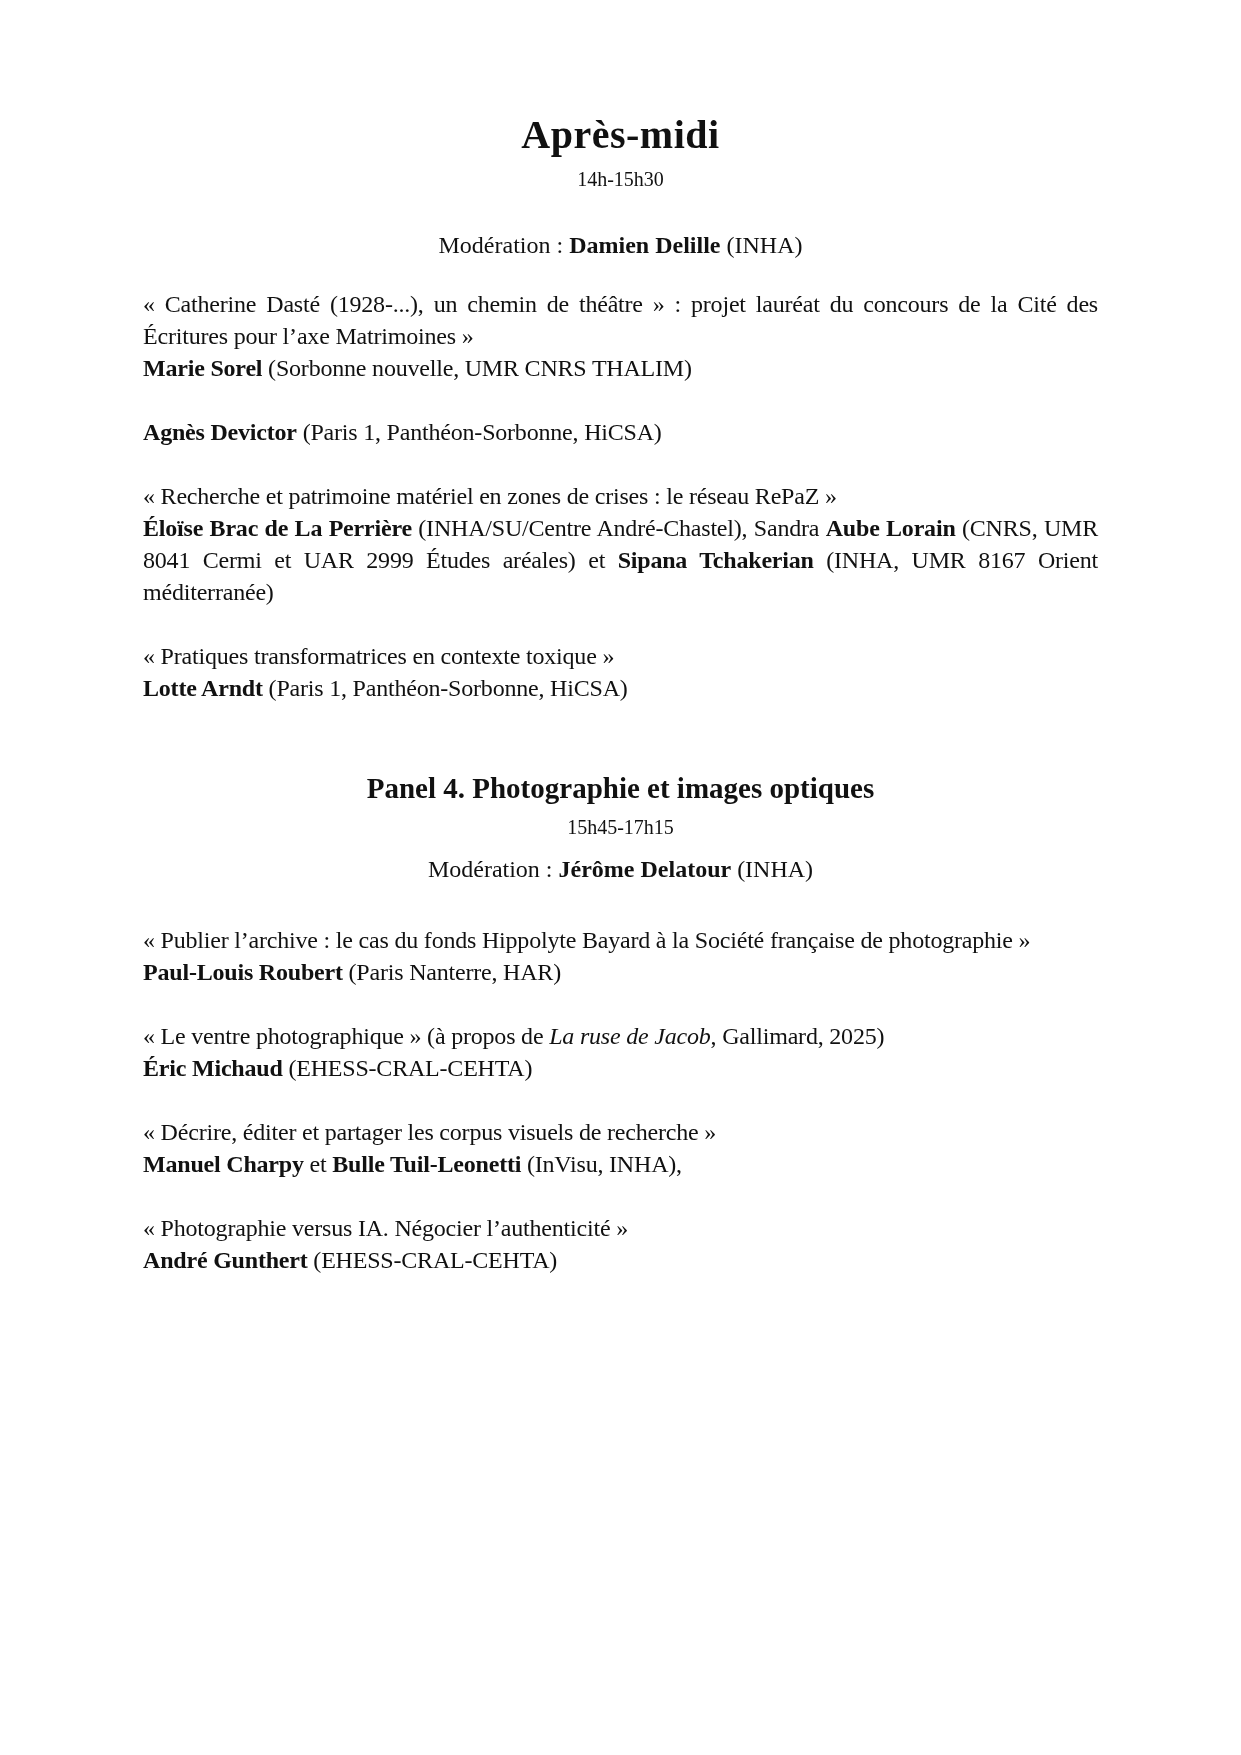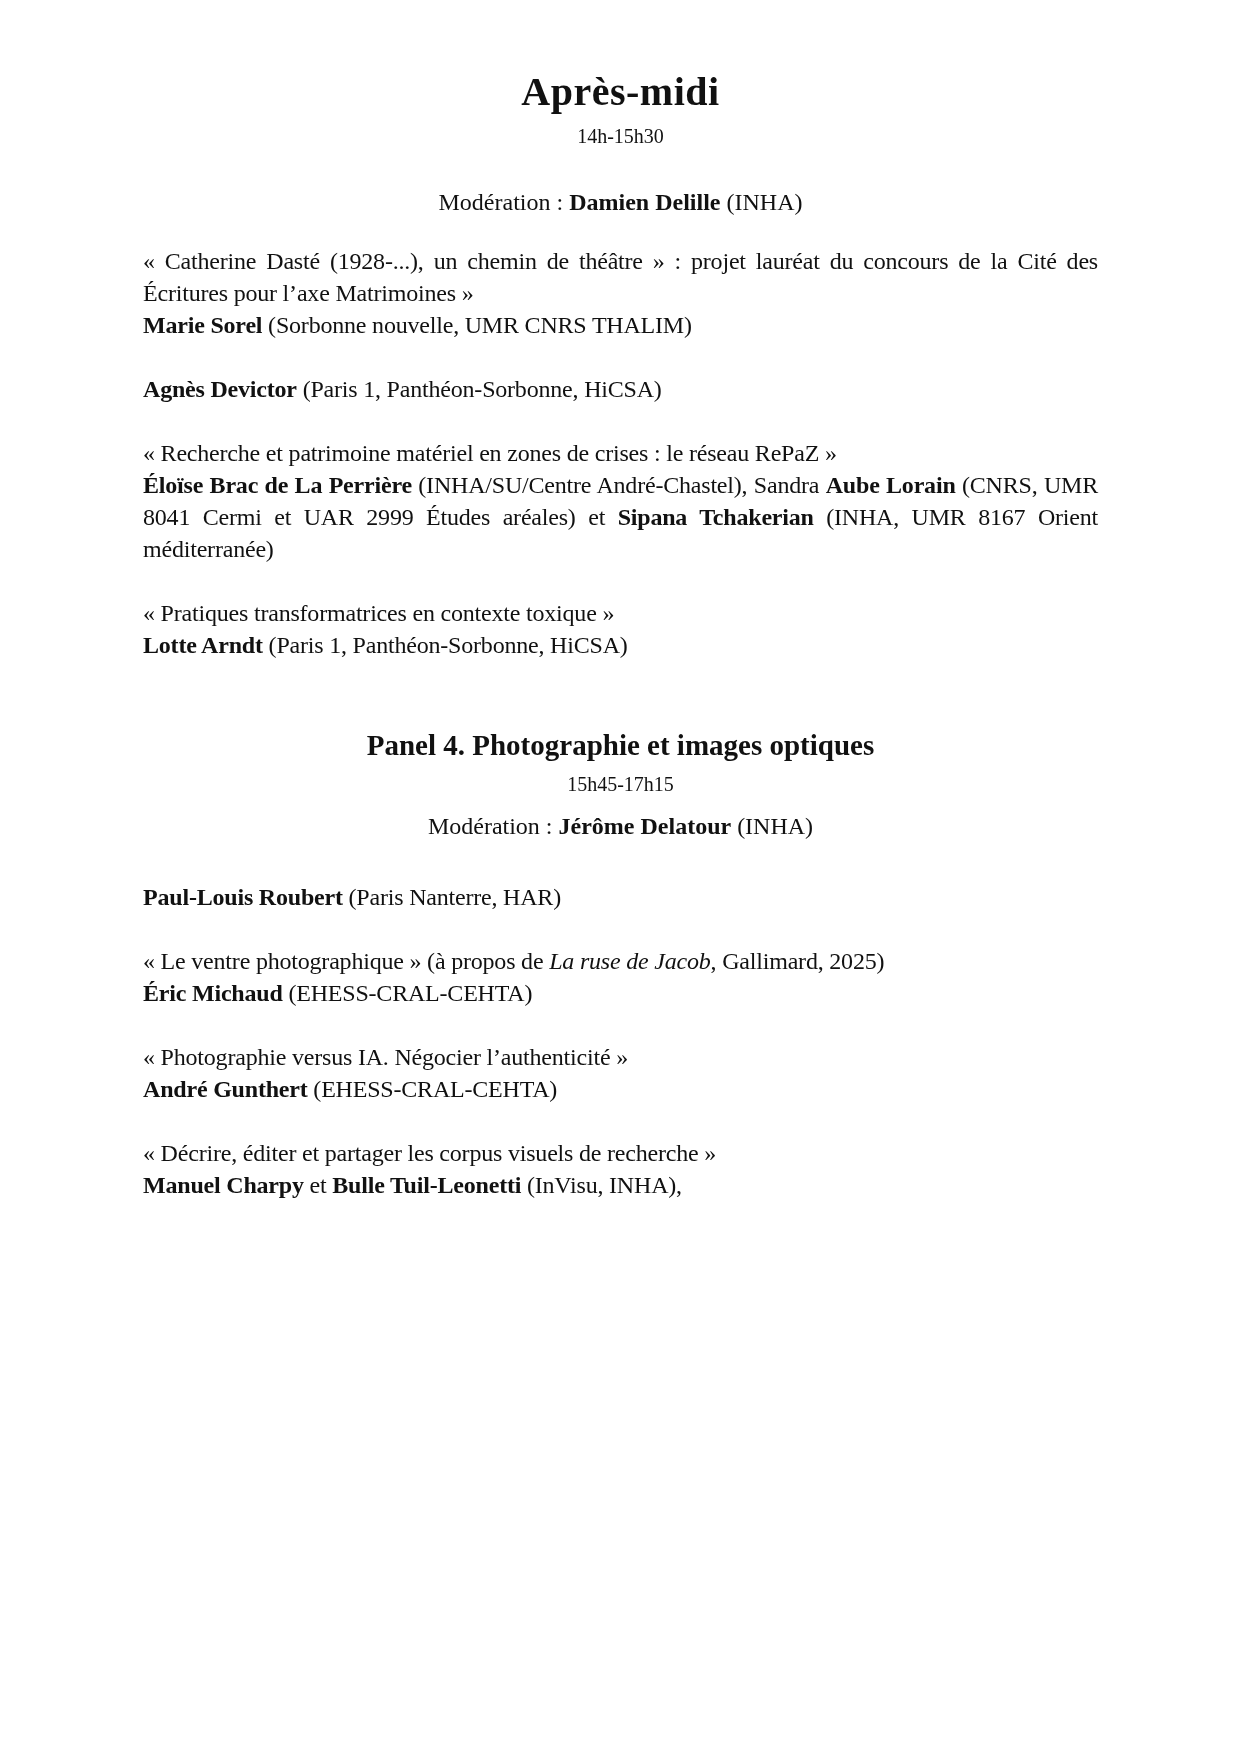--- a/index.html
+++ b/index.html
@@ -15,21 +15,21 @@
     margin: 0 auto;
     background: #ffffff;
     color: #111111;
     font-family: "Liberation Serif", "DejaVu Serif", serif;
     box-sizing: border-box;
     padding: 0 143px;
     overflow: hidden;
   }
   .doc-title {
     margin: 0;
-    padding-top: 69px;
+    padding-top: 112px;
     text-align: center;
     font-size: 40px;
     line-height: 46px;
     font-weight: 700;
     letter-spacing: 0.5px;
   }
   .panel-heading {
     margin: 0;
     text-align: center;
     font-size: 29px;
@@ -91,30 +91,31 @@
             <p class="talk-speakers"><span class="seg-bold ">Lotte Arndt</span><span> (Paris 1, Panthéon-Sorbonne, HiCSA)</span></p>
           </div>
         </div>
       </section>
       <section class="panel-section panel-1">
         <h2 class="panel-heading">Panel 4. Photographie et images optiques</h2>
         <p class="panel-time">15h45-17h15</p>
         <p class="moderation"><span>Modération : </span><span class="seg-bold ">Jérôme Delatour</span><span> (INHA)</span></p>
         <div class="talks">
           <div class="talk">
+            <p class="talk-title"><span>« Publier l’archive : le cas du fonds Hippolyte Bayard à la Société française de photographie »</span></p>
             <p class="talk-speakers"><span class="seg-bold ">Paul-Louis Roubert</span><span> (Paris Nanterre, HAR)</span></p>
           </div>
           <div class="talk">
             <p class="talk-title"><span>« Le ventre photographique » (à propos de </span><span class="seg-italic">La ruse de Jacob</span><span>, Gallimard, 2025)</span></p>
             <p class="talk-speakers"><span class="seg-bold ">Éric Michaud</span><span> (EHESS-CRAL-CEHTA)</span></p>
           </div>
           <div class="talk">
+            <p class="talk-title"><span>« Décrire, éditer et partager les corpus visuels de recherche »</span></p>
+            <p class="talk-speakers"><span class="seg-bold ">Manuel Charpy</span><span> et </span><span class="seg-bold ">Bulle Tuil-Leonetti</span><span> (InVisu, INHA),</span></p>
+          </div>
+          <div class="talk">
             <p class="talk-title"><span>« Photographie versus IA. Négocier l’authenticité »</span></p>
             <p class="talk-speakers"><span class="seg-bold ">André Gunthert</span><span> (EHESS-CRAL-CEHTA)</span></p>
-          </div>
-          <div class="talk">
-            <p class="talk-title"><span>« Décrire, éditer et partager les corpus visuels de recherche »</span></p>
-            <p class="talk-speakers"><span class="seg-bold ">Manuel Charpy</span><span> et </span><span class="seg-bold ">Bulle Tuil-Leonetti</span><span> (InVisu, INHA),</span></p>
           </div>
         </div>
       </section>
     </main>
 </div>
 
 </body></html>

